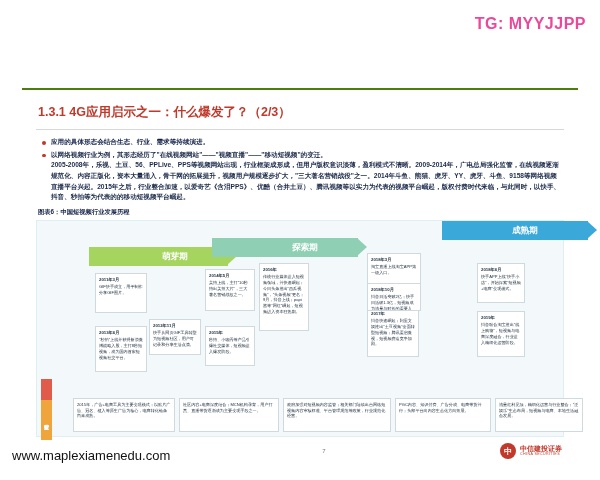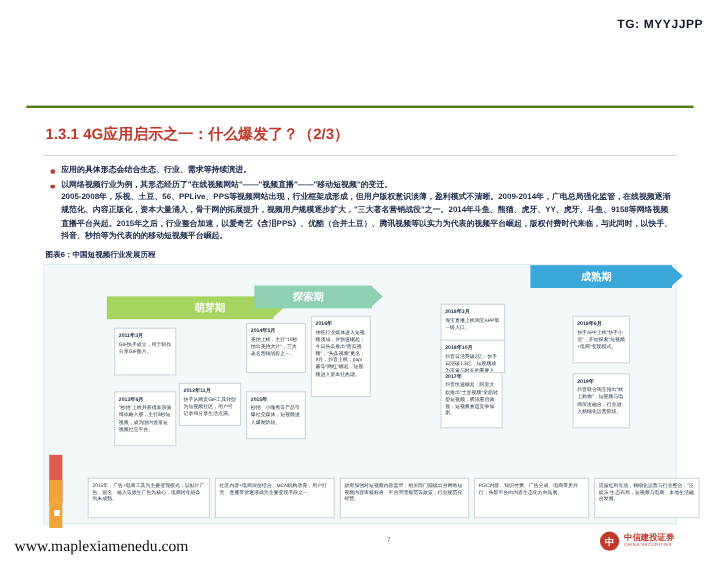--- a/index.html
+++ b/index.html
@@ -6,33 +6,32 @@
   body{
     width:600px;height:480px;
     background:#ffffff;
     font-family:"Liberation Sans","DejaVu Sans",sans-serif;
     overflow:hidden;
     position:relative;
   }
   
   .tg-badge{
     position:absolute;top:8px;right:0;
-    background:#ffffff;color:#0f172a;
-    font-size:10px;font-weight:bold;
+    background:#ffffff;color:#ec4899;
+    font-size:16px;font-weight:bold;
     padding:7px 14px 7px 16px;
     letter-spacing:.5px;
     z-index:40;
   }
   .url-badge{
     position:absolute;left:0;bottom:10px;
     background:#ffffff;color:#111;
     font-size:13px;
     padding:7px 16px 7px 12px;
     z-index:40;
-    font-family:Liberation Serif, serif;
   }
   
   .slide{
     position:absolute;left:22px;top:40px;
     width:556px;height:398px;
     background:#ffffff;
     border-top:2px solid #4d7c0f;
     margin-top:48px;
   }
   .slide-title{
@@ -153,24 +152,24 @@
     <div class="b-sub">以网络视频行业为例，其形态经历了"在线视频网站"——"视频直播"——"移动短视频"的变迁。</div>
     <div class="b-cont">2005-2008年，乐视、土豆、56、PPLive、PPS等视频网站出现，行业框架成形成，但用户版权意识淡薄，盈利模式不清晰。2009-2014年，广电总局强化监管，在线视频逐渐规范化、内容正版化，资本大量涌入，骨干网的拓展提升，视频用户规模逐步扩大，"三大著名营销战役"之一。2014年斗鱼、熊猫、虎牙、YY、虎牙、斗鱼、9158等网络视频直播平台兴起。2015年之后，行业整合加速，以爱奇艺《含泪PPS》、优酷（合并土豆）、腾讯视频等以实力为代表的视频平台崛起，版权付费时代来临，与此同时，以快手、抖音、秒拍等为代表的的移动短视频平台崛起。</div>
   </div>
 
   <div class="fig-label">图表6：中国短视频行业发展历程</div>
 
   <div class="chart" id="chart">
       <div class="phase" style="left: 52px; top: 26px; width: 90px; background: rgb(165, 212, 95); padding-left: 41px; --c: #a5d45f;">
         <span>萌芽期</span>
       </div>
-      <div class="phase" style="left: 175px; top: 17px; width: 90px; background: rgb(143, 208, 181); --c: #8fd0b5;">
+      <div class="phase" style="left: 175px; top: 17px; width: 90px; background: rgb(143, 208, 181); padding-left: 48px; --c: #8fd0b5;">
         <span>探索期</span>
       </div>
-      <div class="phase" style="left: 405px; top: 0px; width: 110px; background: rgb(58, 168, 216); --c: #3aa8d8;">
+      <div class="phase" style="left: 405px; top: 0px; width: 110px; background: rgb(58, 168, 216); padding-left: 28px; --c: #3aa8d8;">
         <span>成熟期</span>
       </div>
       <div class="card" style="left: 58px; top: 52px; width: 52px; height: 40px;">
         <b>2011年3月</b>
         <div>GIF快手成立，用于制作分享GIF图片。</div>
       </div>
       <div class="card" style="left: 58px; top: 105px; width: 52px; height: 46px;">
         <b>2013年6月</b>
         <div>"秒拍"上线并获得新浪微博战略入股，主打8秒短视频，成为国内首家短视频社交平台。</div>
       </div>

